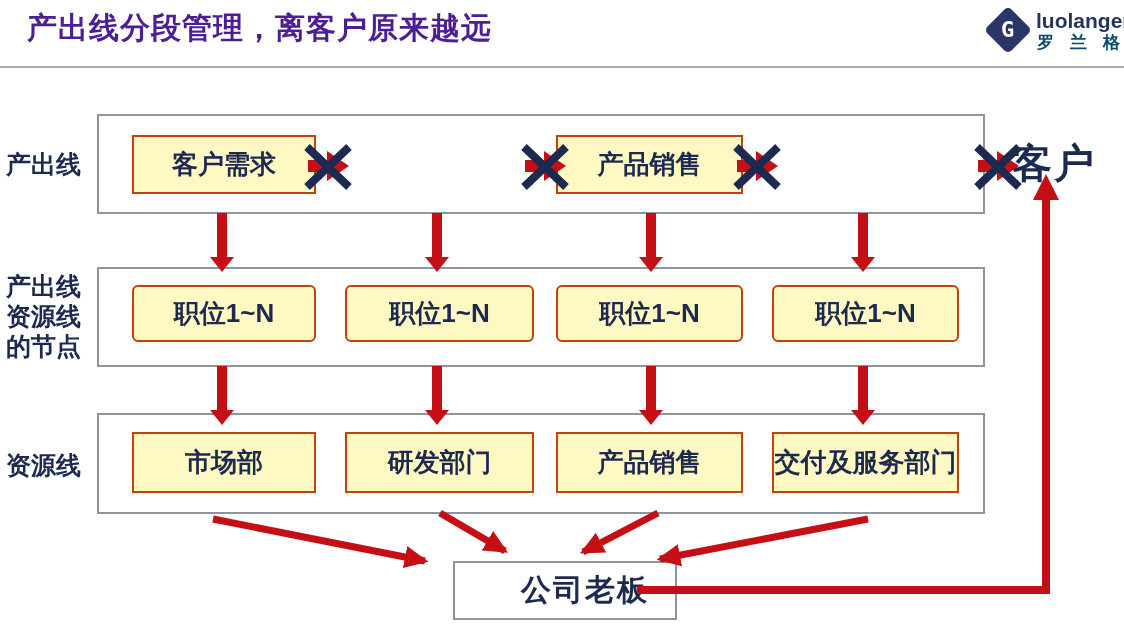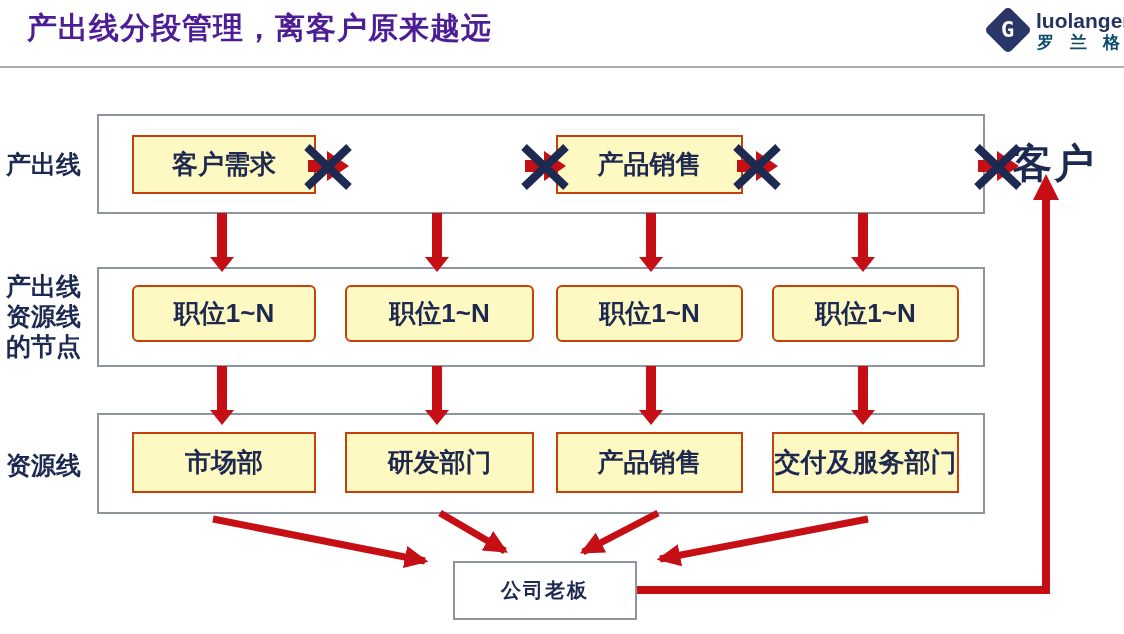--- a/index.html
+++ b/index.html
@@ -51,21 +51,21 @@
   .lbl1{top:149px;} .lbl2{top:271px;} .lbl3{top:450px;}
   
   .customer{
     position:absolute;left:1012px;top:136px;font-size:40px;font-weight:bold;
     color:#1c2950;z-index:2;white-space:nowrap;letter-spacing:2px;
   }
   .boss-box{
     position:absolute;left:453px;top:561px;width:180px;height:55px;
     border:2px solid #8f959e;background:#ffffff;z-index:3;
     display:flex;align-items:center;justify-content:center;
-    font-size:20px;font-weight:bold;color:#1e2950;letter-spacing:2px;white-space:nowrap;
+    font-size:30px;font-weight:bold;color:#1e2950;letter-spacing:2px;white-space:nowrap;padding-left:40px;
   }
   
   .overlay{position:absolute;left:0;top:0;width:1124px;height:634px;z-index:4;pointer-events:none;}
 </style>
 </head>
 <body>
 
 <div id="canvas">
 
   <div class="title">产出线分段管理，离客户原来越远</div>

